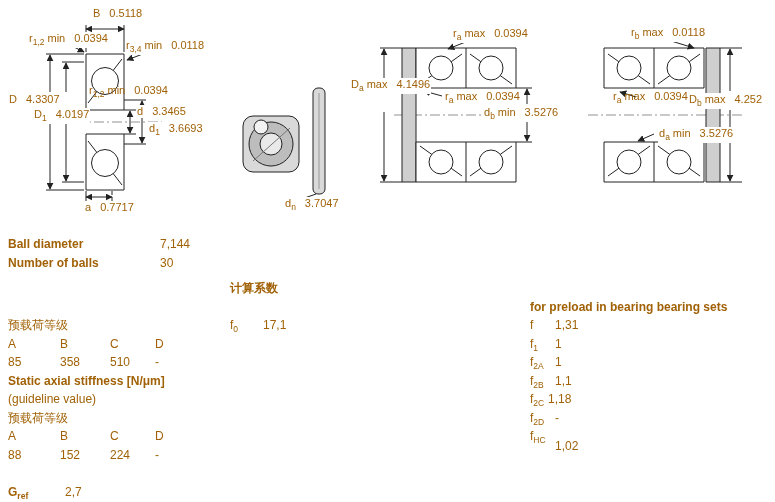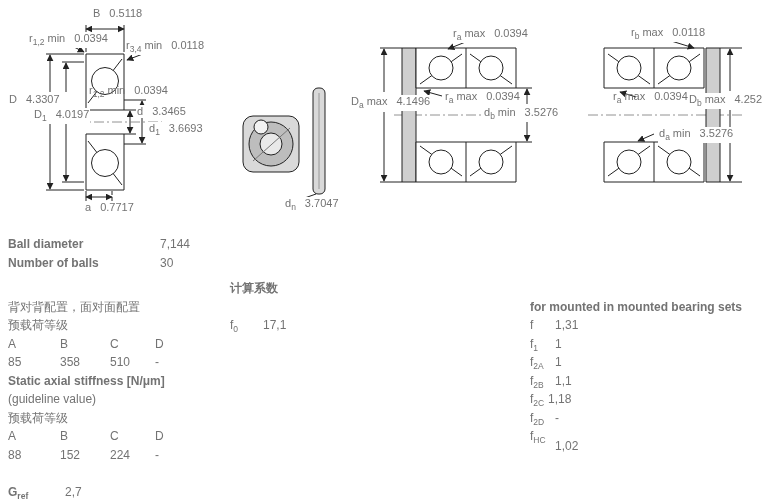--- a/index.html
+++ b/index.html
@@ -1,17 +1,17 @@
 <!DOCTYPE html>
 <html><head>
 <meta charset="utf-8">
 <style>
   html,body{margin:0;padding:0;background:#fff;}
   .page{position:relative;width:775px;height:502px;background:#fff;overflow:hidden;
-        font-family:"Liberation Sans","DejaVu Sans",sans-serif;color:#737373;}
+        font-family:"Liberation Sans","DejaVu Sans",sans-serif;color:#a16207;}
   svg{position:absolute;left:0;top:0;}
   svg line, svg rect, svg circle, svg path{vector-effect:non-scaling-stroke;}
   .t{position:absolute;font-size:12px;line-height:1.2;white-space:nowrap;}
   .b{font-weight:bold;}
   .sym sub,.dim sub{font-size:8.5px;}
   sub:empty,.sfx:empty{display:none;}
   .dim{position:absolute;font-size:11px;line-height:1.15;white-space:nowrap;background:#fff;padding:0 1px;}
   .dim.nobg{background:transparent;}
   .dim .sfx{margin-left:3px;}
   .dim .val{margin-left:9px;}
@@ -133,35 +133,34 @@
   <div class="dim" style="left:8px;top:93px"><span class="s"><span>D</span></span><span class="val">4.3307</span></div>
   <div class="dim nobg" style="left:88px;top:84px"><span class="s"><span>r</span><sub>1,2</sub><span class="sfx">min</span></span><span class="val">0.0394</span></div>
   <div class="dim" style="left:33px;top:108px"><span class="s"><span>D</span><sub>1</sub></span><span class="val">4.0197</span></div>
   <div class="dim" style="left:136px;top:105px"><span class="s"><span>d</span></span><span class="val">3.3465</span></div>
   <div class="dim" style="left:148px;top:122px"><span class="s"><span>d</span><sub>1</sub></span><span class="val">3.6693</span></div>
   <div class="dim" style="left:84px;top:201px"><span class="s"><span>a</span></span><span class="val">0.7717</span></div>
 
   <div class="dim" style="left:284px;top:197px"><span class="s"><span>d</span><sub>n</sub></span><span class="val">3.7047</span></div>
 
   <div class="dim" style="left:452px;top:27px"><span class="s"><span>r</span><sub>a</sub><span class="sfx">max</span></span><span class="val">0.0394</span></div>
-  <div class="dim" style="left:350px;top:95px"><span class="s"><span>D</span><sub>a</sub><span class="sfx">max</span></span><span class="val">4.1496</span></div>
+  <div class="dim" style="left:350px;top:78px"><span class="s"><span>D</span><sub>a</sub><span class="sfx">max</span></span><span class="val">4.1496</span></div>
   <div class="dim nobg" style="left:444px;top:90px"><span class="s"><span>r</span><sub>a</sub><span class="sfx">max</span></span><span class="val">0.0394</span></div>
   <div class="dim" style="left:483px;top:106px"><span class="s"><span>d</span><sub>b</sub><span class="sfx">min</span></span><span class="val">3.5276</span></div>
 
   <div class="dim" style="left:630px;top:26px"><span class="s"><span>r</span><sub>b</sub><span class="sfx">max</span></span><span class="val">0.0118</span></div>
   <div class="dim nobg" style="left:612px;top:90px"><span class="s"><span>r</span><sub>a</sub><span class="sfx">max</span></span><span class="val">0.0394</span></div>
   <div class="dim" style="left:688px;top:93px"><span class="s"><span>D</span><sub>b</sub><span class="sfx">max</span></span><span class="val">4.252</span></div>
   <div class="dim" style="left:658px;top:127px"><span class="s"><span>d</span><sub>a</sub><span class="sfx">min</span></span><span class="val">3.5276</span></div>
 
   <div class="t b" style="left:8px;top:237px">Ball diameter</div>
   <div class="t" style="left:160px;top:237px">7,144</div>
   <div class="t b" style="left:8px;top:256px">Number of balls</div>
   <div class="t" style="left:160px;top:256px">30</div>
 
-  <div class="t" style="left:8px;top:300px">背对背配置，面对面配置</div>
   <div class="t" style="left:8px;top:318px">预载荷等级</div>
   <div class="t" style="left:8px;top:337px">A</div>
   <div class="t" style="left:60px;top:337px">B</div>
   <div class="t" style="left:110px;top:337px">C</div>
   <div class="t" style="left:155px;top:337px">D</div>
   <div class="t" style="left:8px;top:355px">85</div>
   <div class="t" style="left:60px;top:355px">358</div>
   <div class="t" style="left:110px;top:355px">510</div>
   <div class="t" style="left:155px;top:355px">-</div>
 
@@ -177,21 +176,21 @@
   <div class="t" style="left:110px;top:448px">224</div>
   <div class="t" style="left:155px;top:448px">-</div>
 
   <div class="t b sym" style="left:8px;top:485px"><span>G</span><sub>ref</sub></div>
   <div class="t" style="left:65px;top:485px">2,7</div>
 
   <div class="t b" style="left:230px;top:281px">计算系数</div>
   <div class="t sym" style="left:230px;top:318px"><span>f</span><sub>0</sub></div>
   <div class="t" style="left:263px;top:318px">17,1</div>
 
-  <div class="t b" style="left:530px;top:300px">for mounted in mounted bearing sets</div>
+  <div class="t b" style="left:530px;top:300px">for preload in bearing bearing sets</div>
   <div class="t sym" style="left:530px;top:318px"><span>f</span></div>
   <div class="t" style="left:555px;top:318px">1,31</div>
   <div class="t sym" style="left:530px;top:337px"><span>f</span><sub>1</sub></div>
   <div class="t" style="left:555px;top:337px">1</div>
   <div class="t sym" style="left:530px;top:355px"><span>f</span><sub>2A</sub></div>
   <div class="t" style="left:555px;top:355px">1</div>
   <div class="t sym" style="left:530px;top:374px"><span>f</span><sub>2B</sub></div>
   <div class="t" style="left:555px;top:374px">1,1</div>
   <div class="t sym" style="left:530px;top:392px"><span>f</span><sub>2C</sub></div>
   <div class="t" style="left:548px;top:392px">1,18</div>

